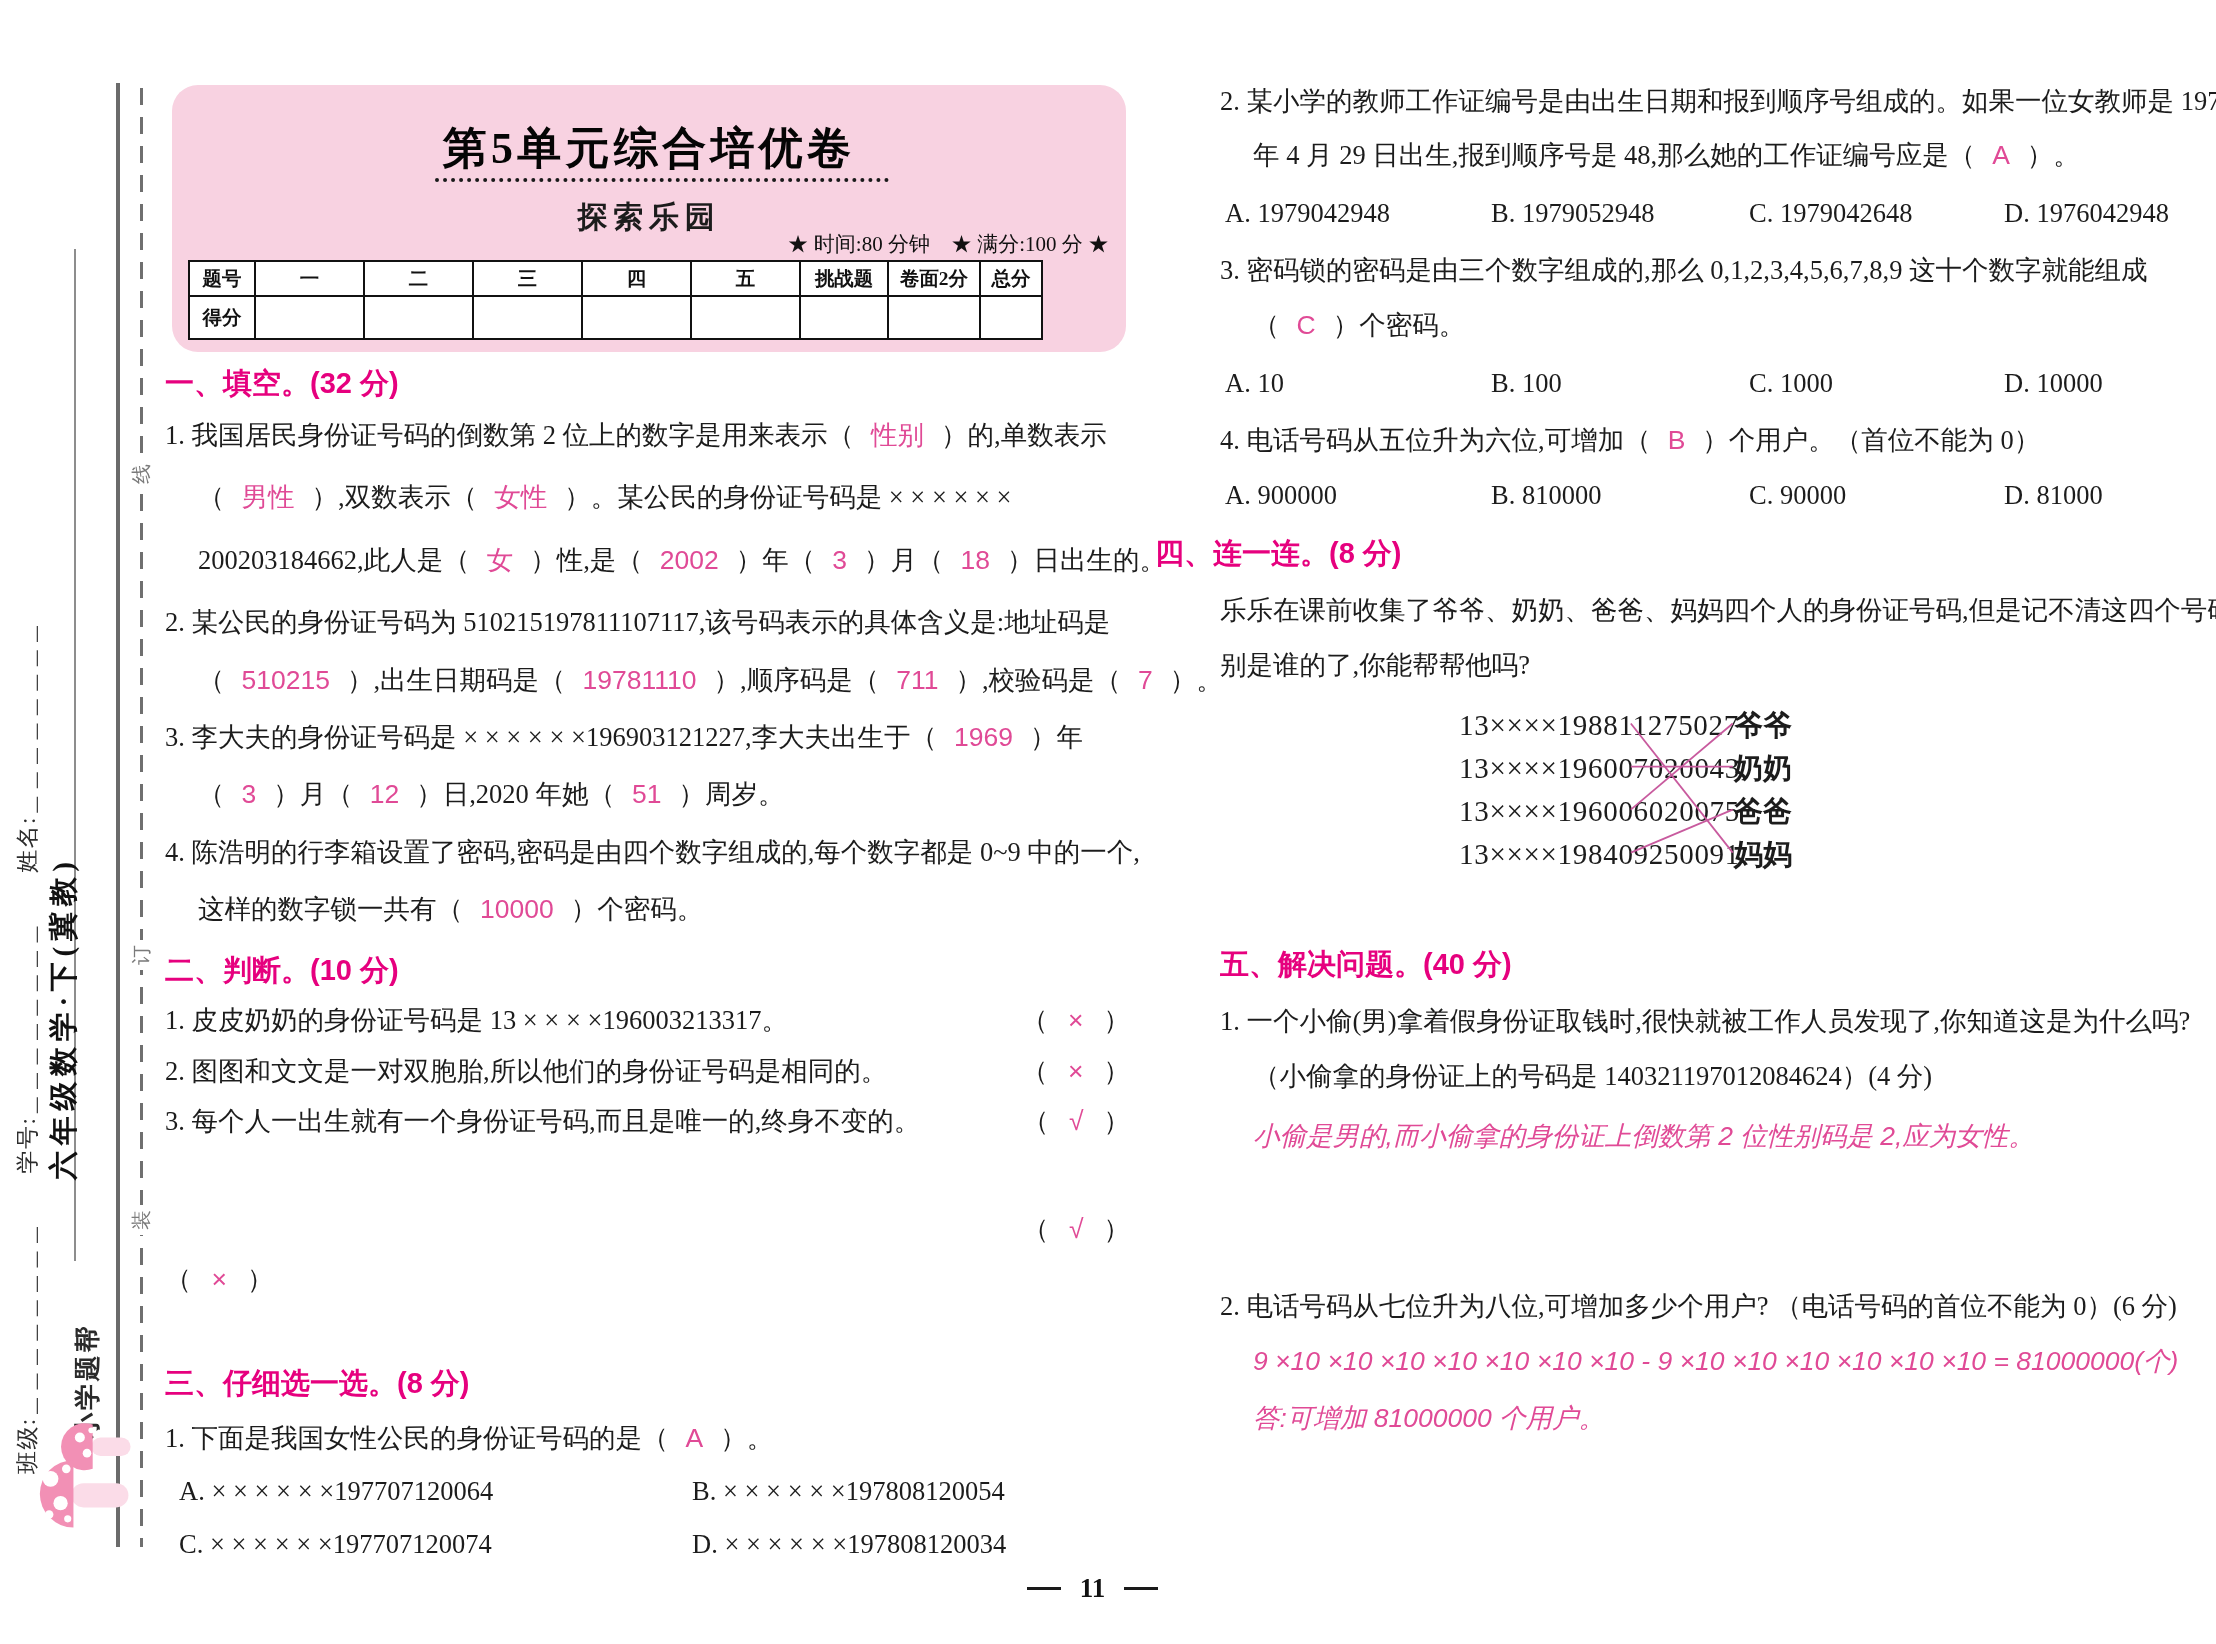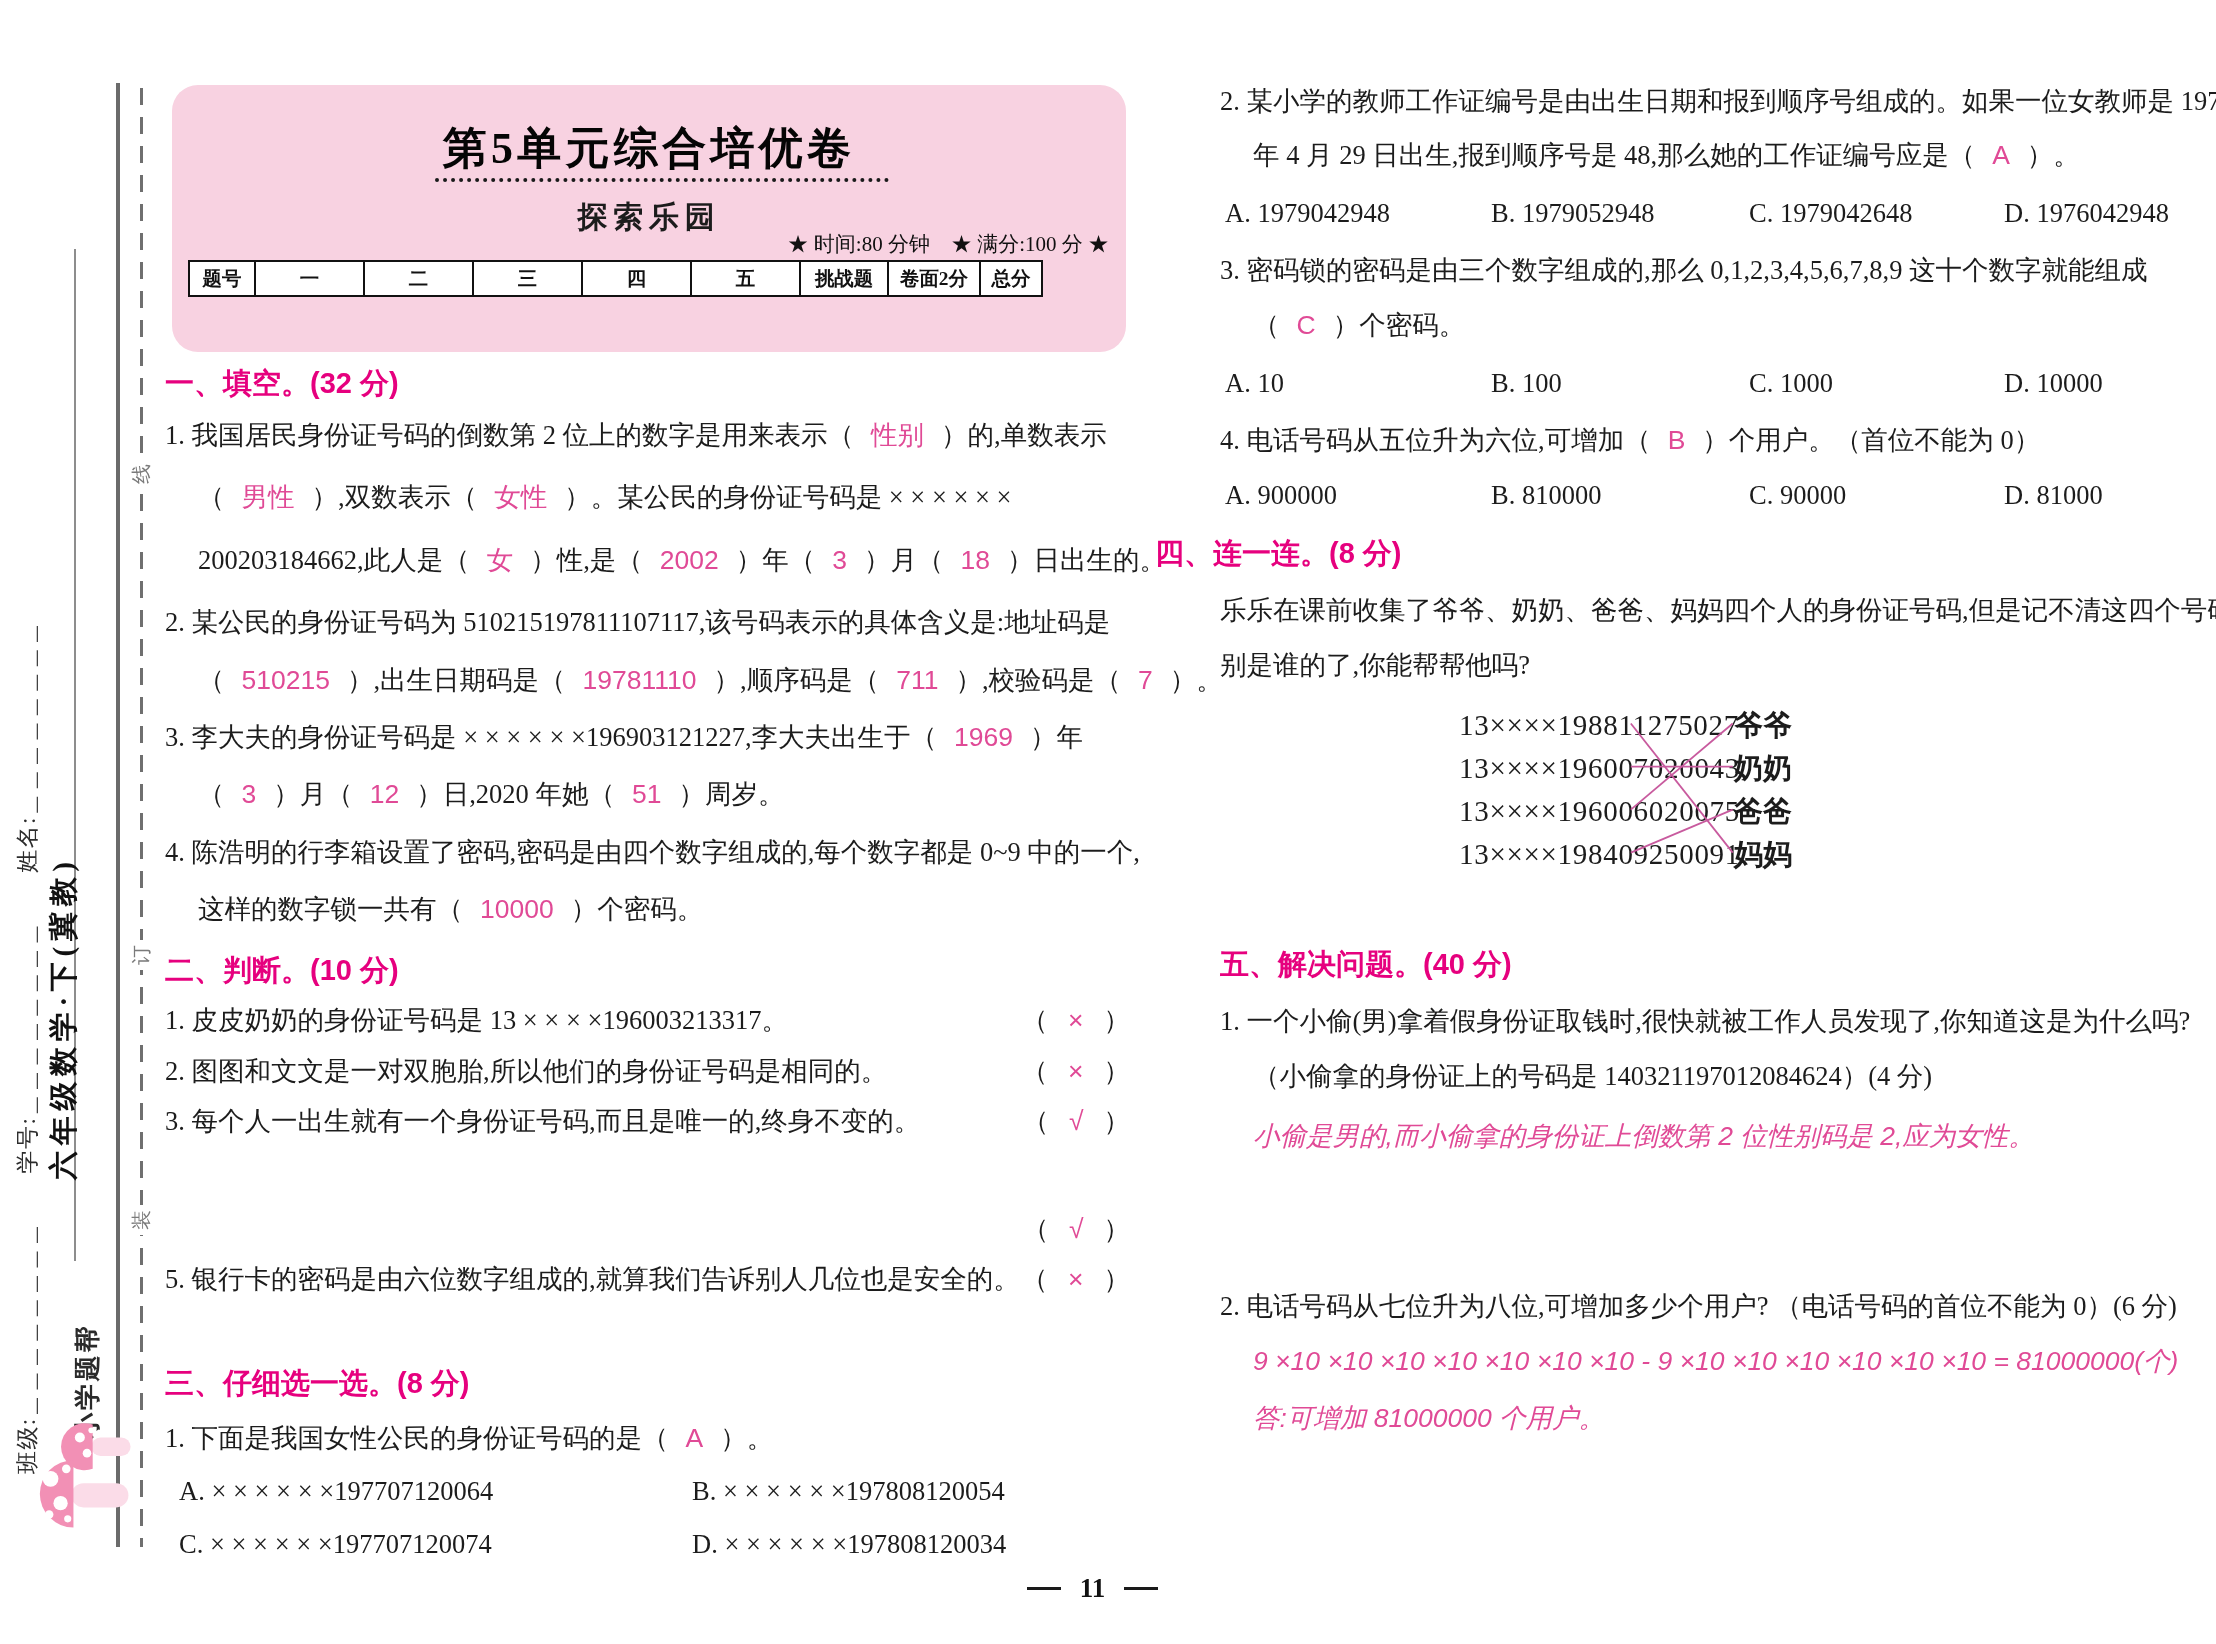--- a/index.html
+++ b/index.html
@@ -108,20 +108,31 @@
         <td>题号</td>
         <td>一</td>
         <td>二</td>
         <td>三</td>
         <td>四</td>
         <td>五</td>
         <td>挑战题</td>
         <td>卷面2分</td>
         <td>总分</td>
       </tr>
+      <tr class="r2">
+        <td>得分</td>
+        <td></td>
+            <td></td>
+            <td></td>
+        <td></td>
+            <td></td>
+            <td></td>
+        <td></td>
+            <td></td>
+      </tr>
     </tbody>
       </table>
   </div>
 
   <div class="line sec" style="left:165px;top:367px">一、填空。(32 分)</div>
   <div class="line" style="left:165px;top:419px"><span class="seg-t">1. 我国居民身份证号码的倒数第 2 位上的数字是用来表示（</span><span class="seg-a">性别</span><span class="seg-t">）的,单数表示</span></div>
   <div class="line" style="left:198px;top:481px"><span class="seg-t">（</span><span class="seg-a">男性</span><span class="seg-t">）,双数表示（</span><span class="seg-a">女性</span><span class="seg-t">）。某公民的身份证号码是 × × × × × ×</span></div>
   <div class="line" style="left:198px;top:544px"><span class="seg-t">200203184662,此人是（</span><span class="seg-a">女</span><span class="seg-t">）性,是（</span><span class="seg-a">2002</span><span class="seg-t">）年（</span><span class="seg-a">3</span><span class="seg-t">）月（</span><span class="seg-a">18</span><span class="seg-t">）日出生的。</span></div>
   <div class="line" style="left:165px;top:606px"><span class="seg-t">2. 某公民的身份证号码为 510215197811107117,该号码表示的具体含义是:地址码是</span></div>
   <div class="line" style="left:198px;top:664px"><span class="seg-t">（</span><span class="seg-a">510215</span><span class="seg-t">）,出生日期码是（</span><span class="seg-a">19781110</span><span class="seg-t">）,顺序码是（</span><span class="seg-a">711</span><span class="seg-t">）,校验码是（</span><span class="seg-a">7</span><span class="seg-t">）。</span></div>
@@ -140,21 +151,20 @@
     <span class="jans"><span class="seg-t">（</span><span class="seg-a">×</span><span class="seg-t">）</span></span>
   </div>
   <div class="line jline" style="left:165px;top:1105px">
     <span>3. 每个人一出生就有一个身份证号码,而且是唯一的,终身不变的。</span>
     <span class="jans"><span class="seg-t">（</span><span class="seg-a">√</span><span class="seg-t">）</span></span>
   </div>
   <div class="line" style="left:165px;top:1213px;width:965px;text-align:right">
     <span class="jans"><span class="seg-t">（</span><span class="seg-a">√</span><span class="seg-t">）</span></span>
   </div>
   <div class="line jline" style="left:165px;top:1263px">
-    <span>5. 银行卡的密码是由六位数字组成的,就算我们告诉别人几位也是安全的。</span>
     <span class="jans"><span class="seg-t">（</span><span class="seg-a">×</span><span class="seg-t">）</span></span>
   </div>
 
   <div class="line sec" style="left:165px;top:1367px">三、仔细选一选。(8 分)</div>
   <div class="line" style="left:165px;top:1422px"><span class="seg-t">1. 下面是我国女性公民的身份证号码的是（</span><span class="seg-a">A</span><span class="seg-t">）。</span></div>
   <div class="line" style="left:179px;top:1475px">A. × × × × × ×197707120064</div>
   <div class="line" style="left:692px;top:1475px">B. × × × × × ×197808120054</div>
   <div class="line" style="left:179px;top:1528px">C. × × × × × ×197707120074</div>
   <div class="line" style="left:692px;top:1528px">D. × × × × × ×197808120034</div>
 

